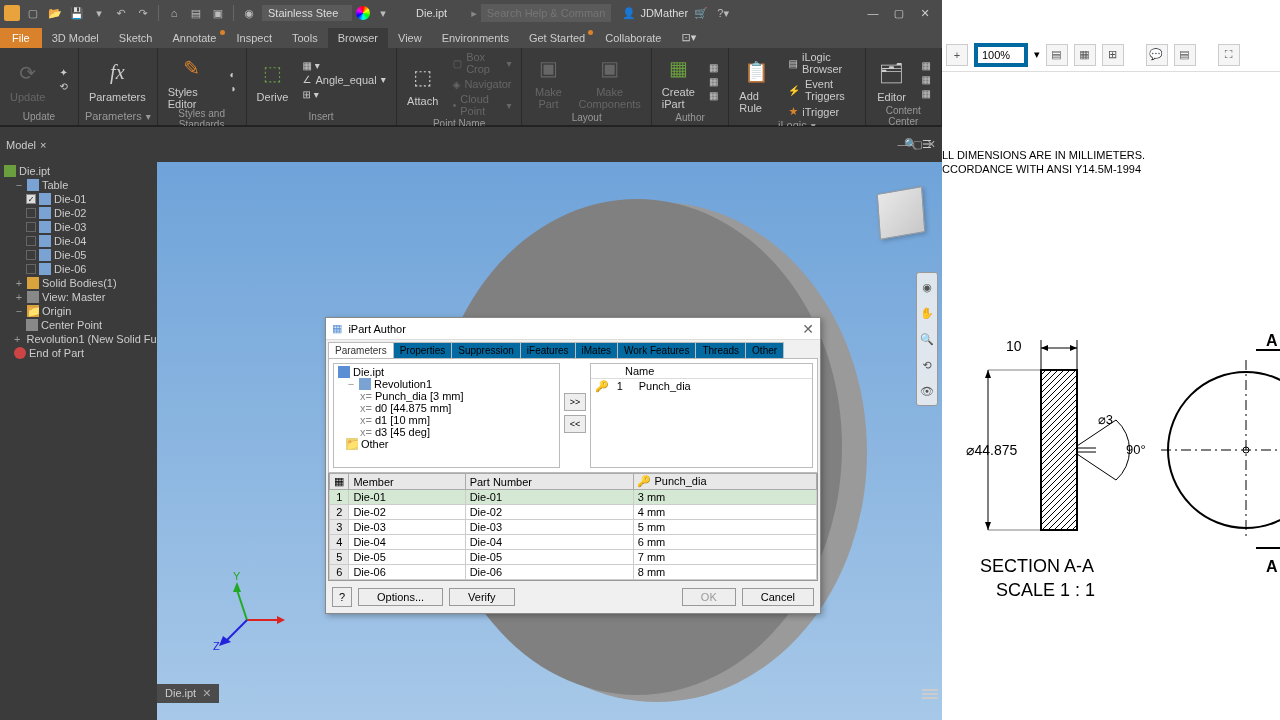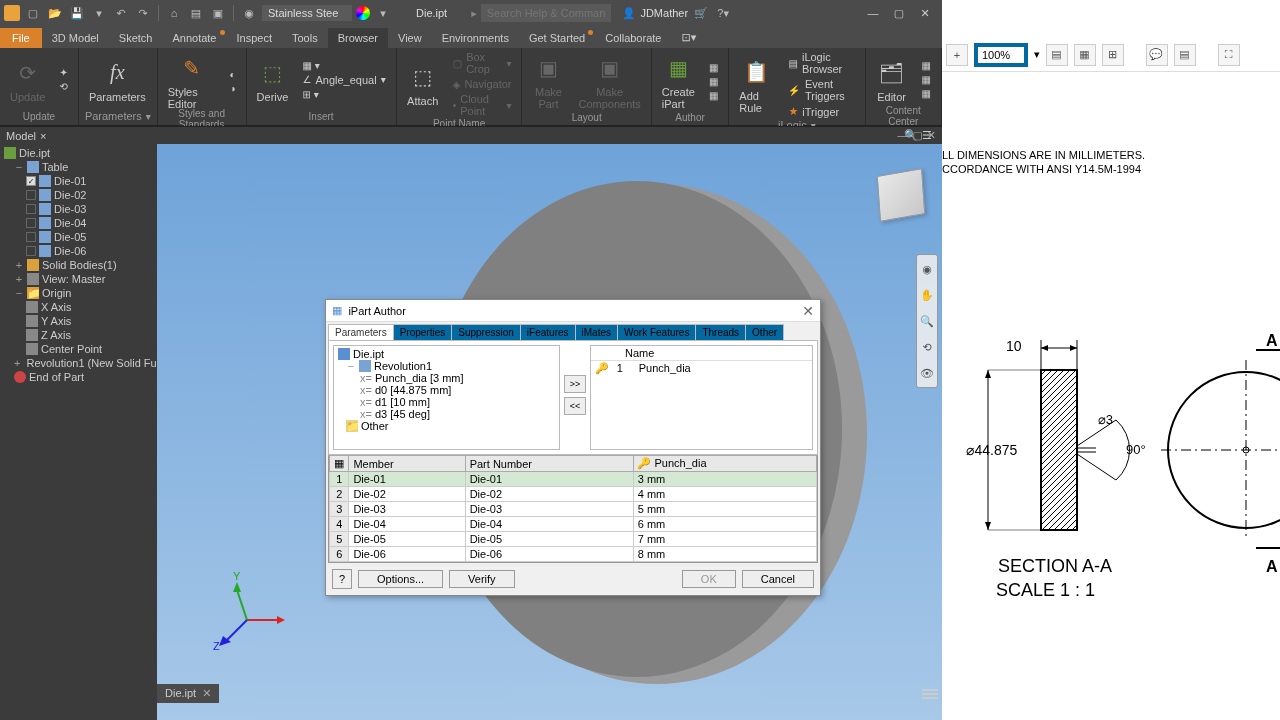--- a/index.html
+++ b/index.html
@@ -26,21 +26,21 @@
 .rgroup{display:flex;flex-direction:column;padding:2px 6px;border-right:1px solid #2a2a2a}
 .rgroup .body{flex:1;display:flex;align-items:center;gap:6px}
 .rgroup .label{color:#999;text-align:center;font-size:10px;height:14px;display:flex;align-items:center;justify-content:center;gap:4px}
 .rbtn{display:flex;flex-direction:column;align-items:center;color:#ccc;cursor:pointer;padding:2px 4px;gap:2px}
 .rbtn.disabled{color:#666}
 .rbtn .ico{width:32px;height:32px;display:flex;align-items:center;justify-content:center;font-size:20px}
 .rsm{display:flex;flex-direction:column;gap:1px}
 .rsm-item{display:flex;align-items:center;gap:4px;color:#ccc;padding:1px 4px;cursor:pointer;font-size:10px}
 .rsm-item.disabled{color:#666}
 
-.panel-head{height:18px;background:#3b3b3b;color:#ccc;display:flex;align-items:center;padding:0 6px;font-size:10px;border-top:1px solid #222}
+.panel-head{height:36px;background:#3b3b3b;color:#ccc;display:flex;align-items:center;padding:0 6px;font-size:10px;border-top:1px solid #222}
 .panel-head .right{margin-left:auto;display:flex;gap:4px}
 .panel-head .ico{width:14px;height:14px;cursor:pointer}
 
 .workspace{flex:1;display:flex;min-height:0}
 .browser{width:157px;background:#3b3b3b;color:#ccc;overflow:auto;font-size:10px}
 .tree{padding:2px}
 .node{display:flex;align-items:center;gap:3px;padding:1px 2px;cursor:pointer;white-space:nowrap}
 .tw{width:10px;text-align:center;color:#999}
 .cb{width:10px;height:10px;border:1px solid #888;background:#ddd;display:inline-flex;align-items:center;justify-content:center;font-size:8px;color:#222}
 .n-ico{width:12px;height:12px;display:inline-block}
@@ -338,34 +338,20 @@
           </div>
         <div class="node indent1">
             <span class="tw">+</span>
             <span class="n-ico" style="background:#888"></span>
             <span>View: Master</span>
           </div>
         <div class="node indent1">
             <span class="tw">−</span>
             <span class="n-ico" style="background:#d9a23d">📁</span>
             <span>Origin</span>
-          </div>
-        <div id="axis-list">
-            <div class="node indent2">
-              <span class="n-ico" style="background:#888"></span>
-              <span>X Axis</span>
-            </div>
-            <div class="node indent2">
-              <span class="n-ico" style="background:#888"></span>
-              <span>Y Axis</span>
-            </div>
-            <div class="node indent2">
-              <span class="n-ico" style="background:#888"></span>
-              <span>Z Axis</span>
-            </div>
           </div>
         <div class="node indent2">
             <span class="n-ico" style="background:#888"></span>
             <span>Center Point</span>
           </div>
         <div class="node indent1">
             <span class="tw">+</span>
             <span class="n-ico" style="background:#5a8fd4"></span>
             <span>Revolution1 (New Solid Full)</span>
           </div>
@@ -590,16 +576,16 @@
         <polygon points="330,20 320,14 320,26" fill="#000"></polygon>
       <line x1="290" y1="218" x2="330" y2="218" stroke="#000" stroke-width="2"></line>
         <polygon points="330,218 320,212 320,224" fill="#000"></polygon>
     </svg>
     <div style="position:absolute;left:40px;top:8px;font-size:14px">10</div>
     <div style="position:absolute;left:0;top:112px;font-size:14px">⌀44.875</div>
     <div style="position:absolute;left:132px;top:82px;font-size:13px">⌀3</div>
     <div style="position:absolute;left:160px;top:112px;font-size:13px">90°</div>
     <div style="position:absolute;left:300px;top:2px;font-size:16px;font-weight:bold">A</div>
     <div style="position:absolute;left:300px;top:228px;font-size:16px;font-weight:bold">A</div>
-    <div class="sec-label" style="position:absolute;left:32px;top:226px">SECTION A-A</div>
+    <div class="sec-label" style="position:absolute;left:14px;top:226px">SECTION A-A</div>
     <div class="sec-label" style="position:absolute;left:30px;top:250px">SCALE 1 : 1</div>
   </div>
 </div>
 
 </body></html>

